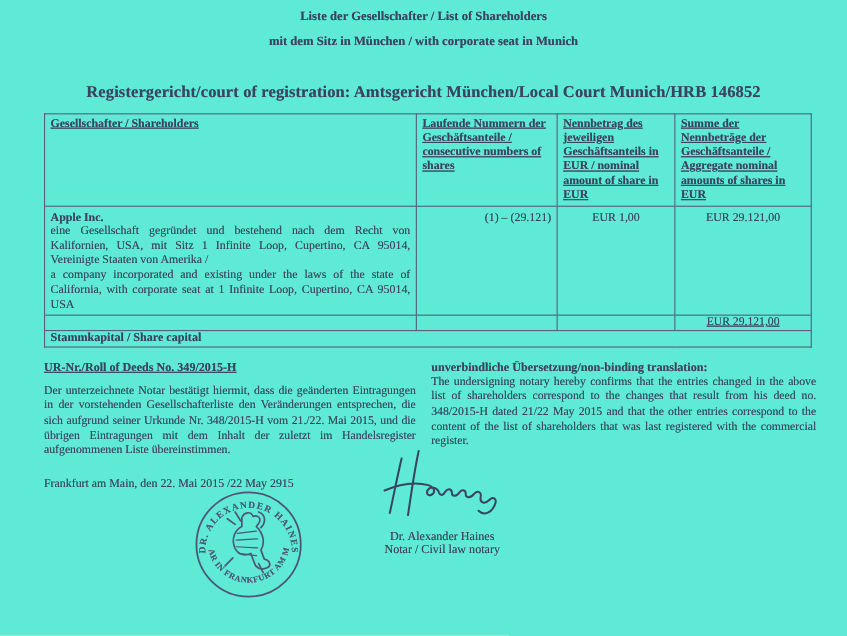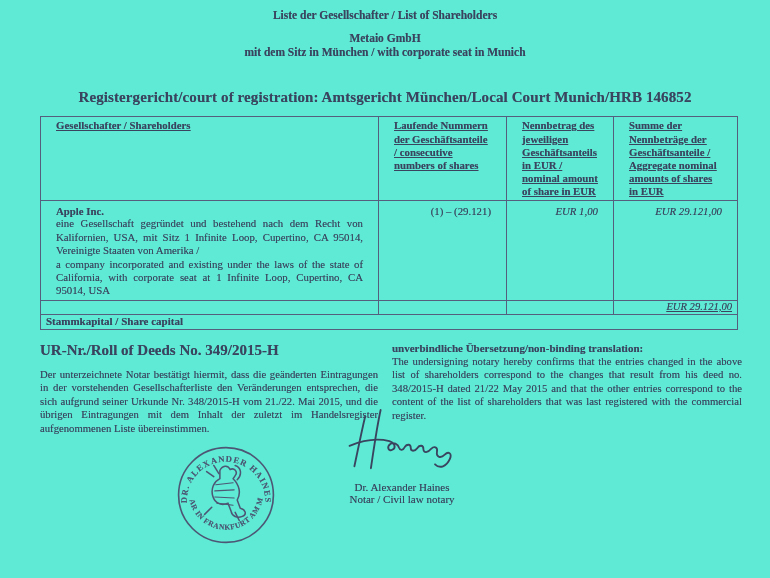--- a/index.html
+++ b/index.html
@@ -10,56 +10,55 @@
     overflow:hidden; text-shadow:0 0 .45px rgba(58,68,95,.55);
   }
   .title-block { text-align:center; padding-top:9px; font-weight:bold; font-size:11.5px; line-height:1.2; }
   .title-gap { height:9px; }
   .reg-line { text-align:center; font-weight:bold; font-size:15px; margin-top:30px; letter-spacing:.1px; }
 
   table.share-table {
     border-collapse:collapse; table-layout:fixed;
     margin:10px 0 0 40px; width:697px; font-size:10.8px;
   }
-  .share-table td { border:1px solid #555f7d; vertical-align:top; padding:2px 15px; }
+  .share-table td { border:1px solid #555f7d; vertical-align:top; padding:2px 5px; }
   .share-table .hdr { font-weight:bold; line-height:1.22; }
   .share-table .hdr span { text-decoration:underline; }
   .hdr-c { text-align:left; }
-  .cell-right { text-align:right;font-style:italic; }
+  .cell-right { text-align:center; }
   .cell-center { text-align:right; }
   .row-main td { height:97px; padding-top:4px; }
   .name-line { font-weight:bold; }
   .desc { text-align:justify; line-height:1.24; }
   .sum-row td { height:14px; font-size:10.6px; padding:0 5px 1px 5px; }
   .sum-row .total { text-decoration:underline; }
   .capital-row td { font-weight:bold; height:15px; padding:0 5px 2px 5px; font-size:11px; }
 
   .bottom { display:flex; margin:12px 28px 0 40px; gap:14px; }
   .col-left { width:338px; }
   .col-right { flex:1; }
-  .deed-heading { font-weight:bold; font-size:15px; margin-bottom:9px; }
+  .deed-heading { font-weight:bold; font-size:11px; text-decoration:underline; margin-bottom:9px; }
   .trans-heading { font-weight:bold; font-size:11px; margin-bottom:1px; }
   .para { font-size:10.7px; line-height:1.27; text-align:justify; }
   .date-line { font-size:10.8px; margin-top:17px; }
 
   .seal { position:absolute; left:174px; top:443px; width:104px; height:104px; }
   .seal text { fill:#4d5775; font-family:"Liberation Serif","DejaVu Serif",serif; font-weight:bold; }
   .signature-block { position:absolute; left:332px; top:408px; width:140px; text-align:center; }
   .signer-name { font-size:11px; margin-top:1px; }
   .signer-title { font-size:11px; }
 </style>
 </head>
 <body>
 
 <div class="page">
 
   <div class="title-block">
     <div>Liste der Gesellschafter / List of Shareholders</div>
     <div class="title-gap"></div>
-    <div>Metaio GmbH</div>
     <div>mit dem Sitz in München / with corporate seat in Munich</div>
   </div>
 
   <div class="reg-line">Registergericht/court of registration: Amtsgericht München/Local Court Munich/HRB 146852</div>
 
   <table class="share-table">
     <colgroup>
         <col style="width:338px">
         <col style="width:128px">
         <col style="width:107px">
@@ -91,20 +90,21 @@
     <tr class="capital-row">
       <td colspan="4">Stammkapital / Share capital</td>
     </tr>
   </tbody>
     </table>
 
   <div class="bottom">
     <div class="col-left">
       <div class="deed-heading">UR-Nr./Roll of Deeds No. 349/2015-H</div>
       <div class="para">Der unterzeichnete Notar bestätigt hiermit, dass die geänderten Eintragungen in der vorstehenden Gesellschafterliste den Veränderungen entsprechen, die sich aufgrund seiner Urkunde Nr. 348/2015-H vom 21./22. Mai 2015, und die übrigen Eintragungen mit dem Inhalt der zuletzt im Handelsregister aufgenommenen Liste übereinstimmen.</div>
+      <div class="date-line">Frankfurt am Main, den 22. Mai 2015 /22 May 2915</div>
     </div>
     <div class="col-right">
       <div class="trans-heading">unverbindliche Übersetzung/non-binding translation:</div>
       <div class="para">The undersigning notary hereby confirms that the entries changed in the above list of shareholders correspond to the changes that result from his deed no. 348/2015-H dated 21/22 May 2015 and that the other entries correspond to the content of the list of shareholders that was last registered with the commercial register.</div>
     </div>
   </div>
 
   <svg class="seal" viewBox="0 0 102 102">
     <circle cx="51" cy="51" r="46.5" fill="none" stroke="#4d5775" stroke-width="1.6"></circle>
     <defs>

